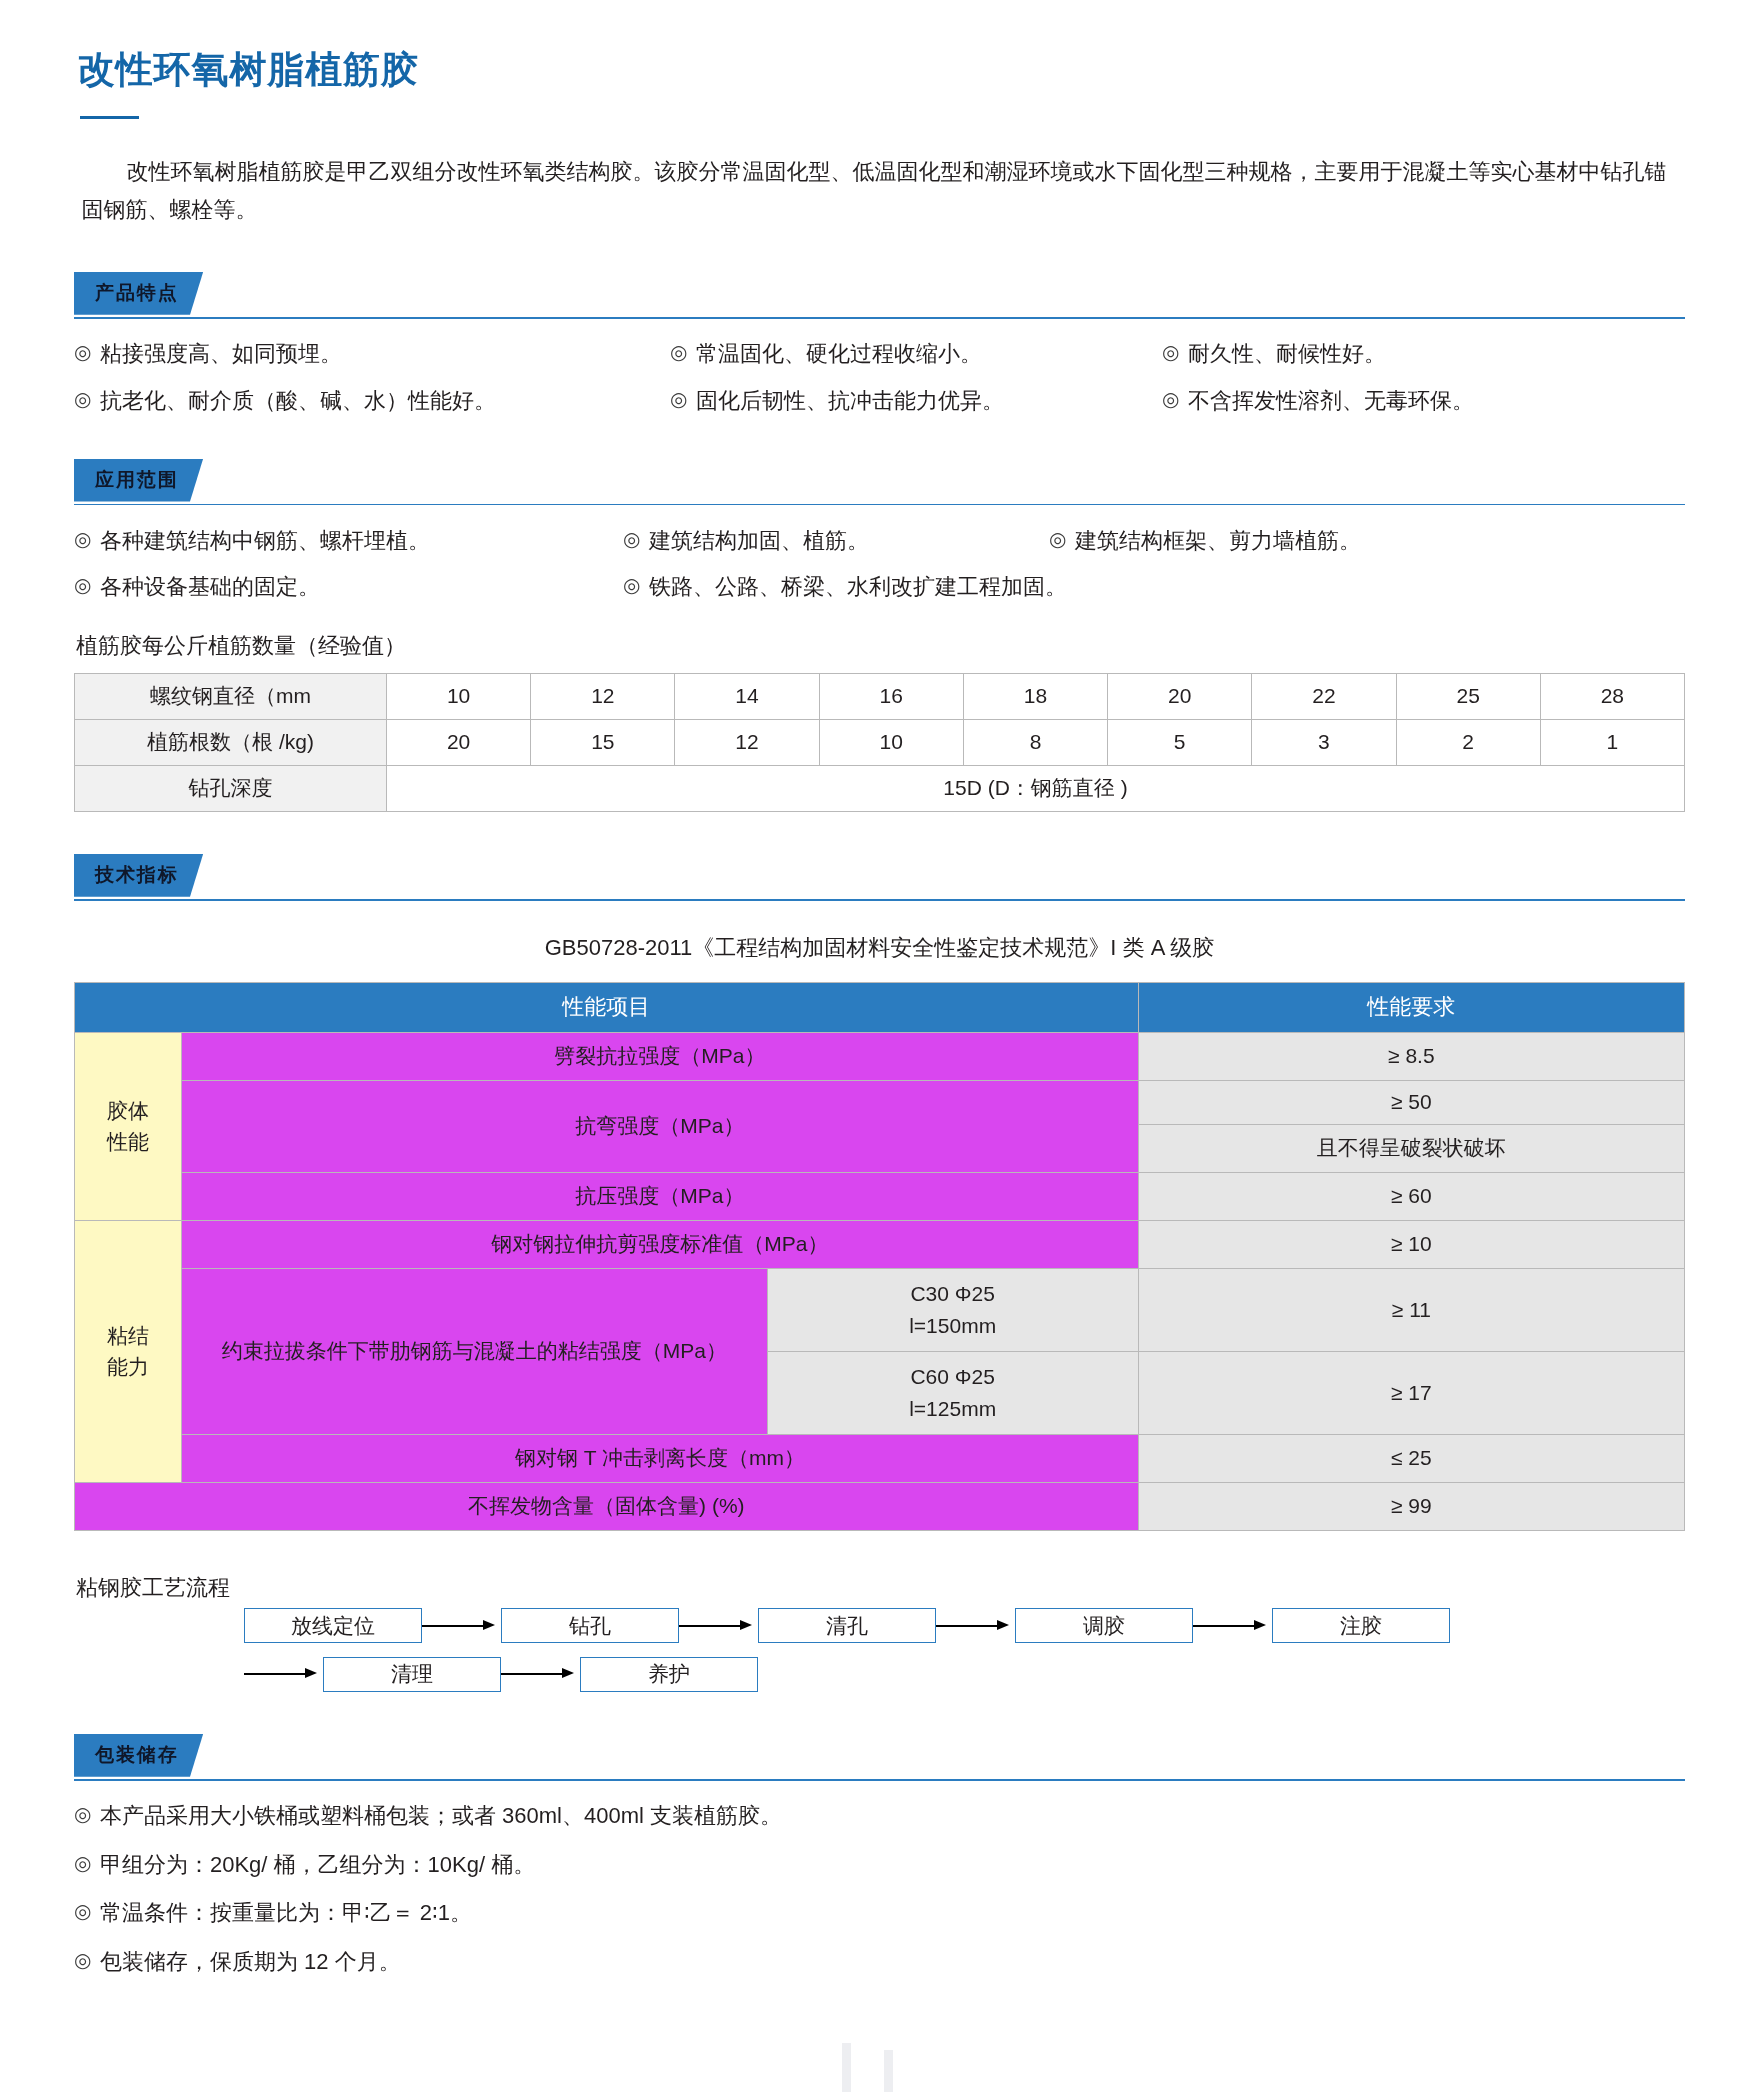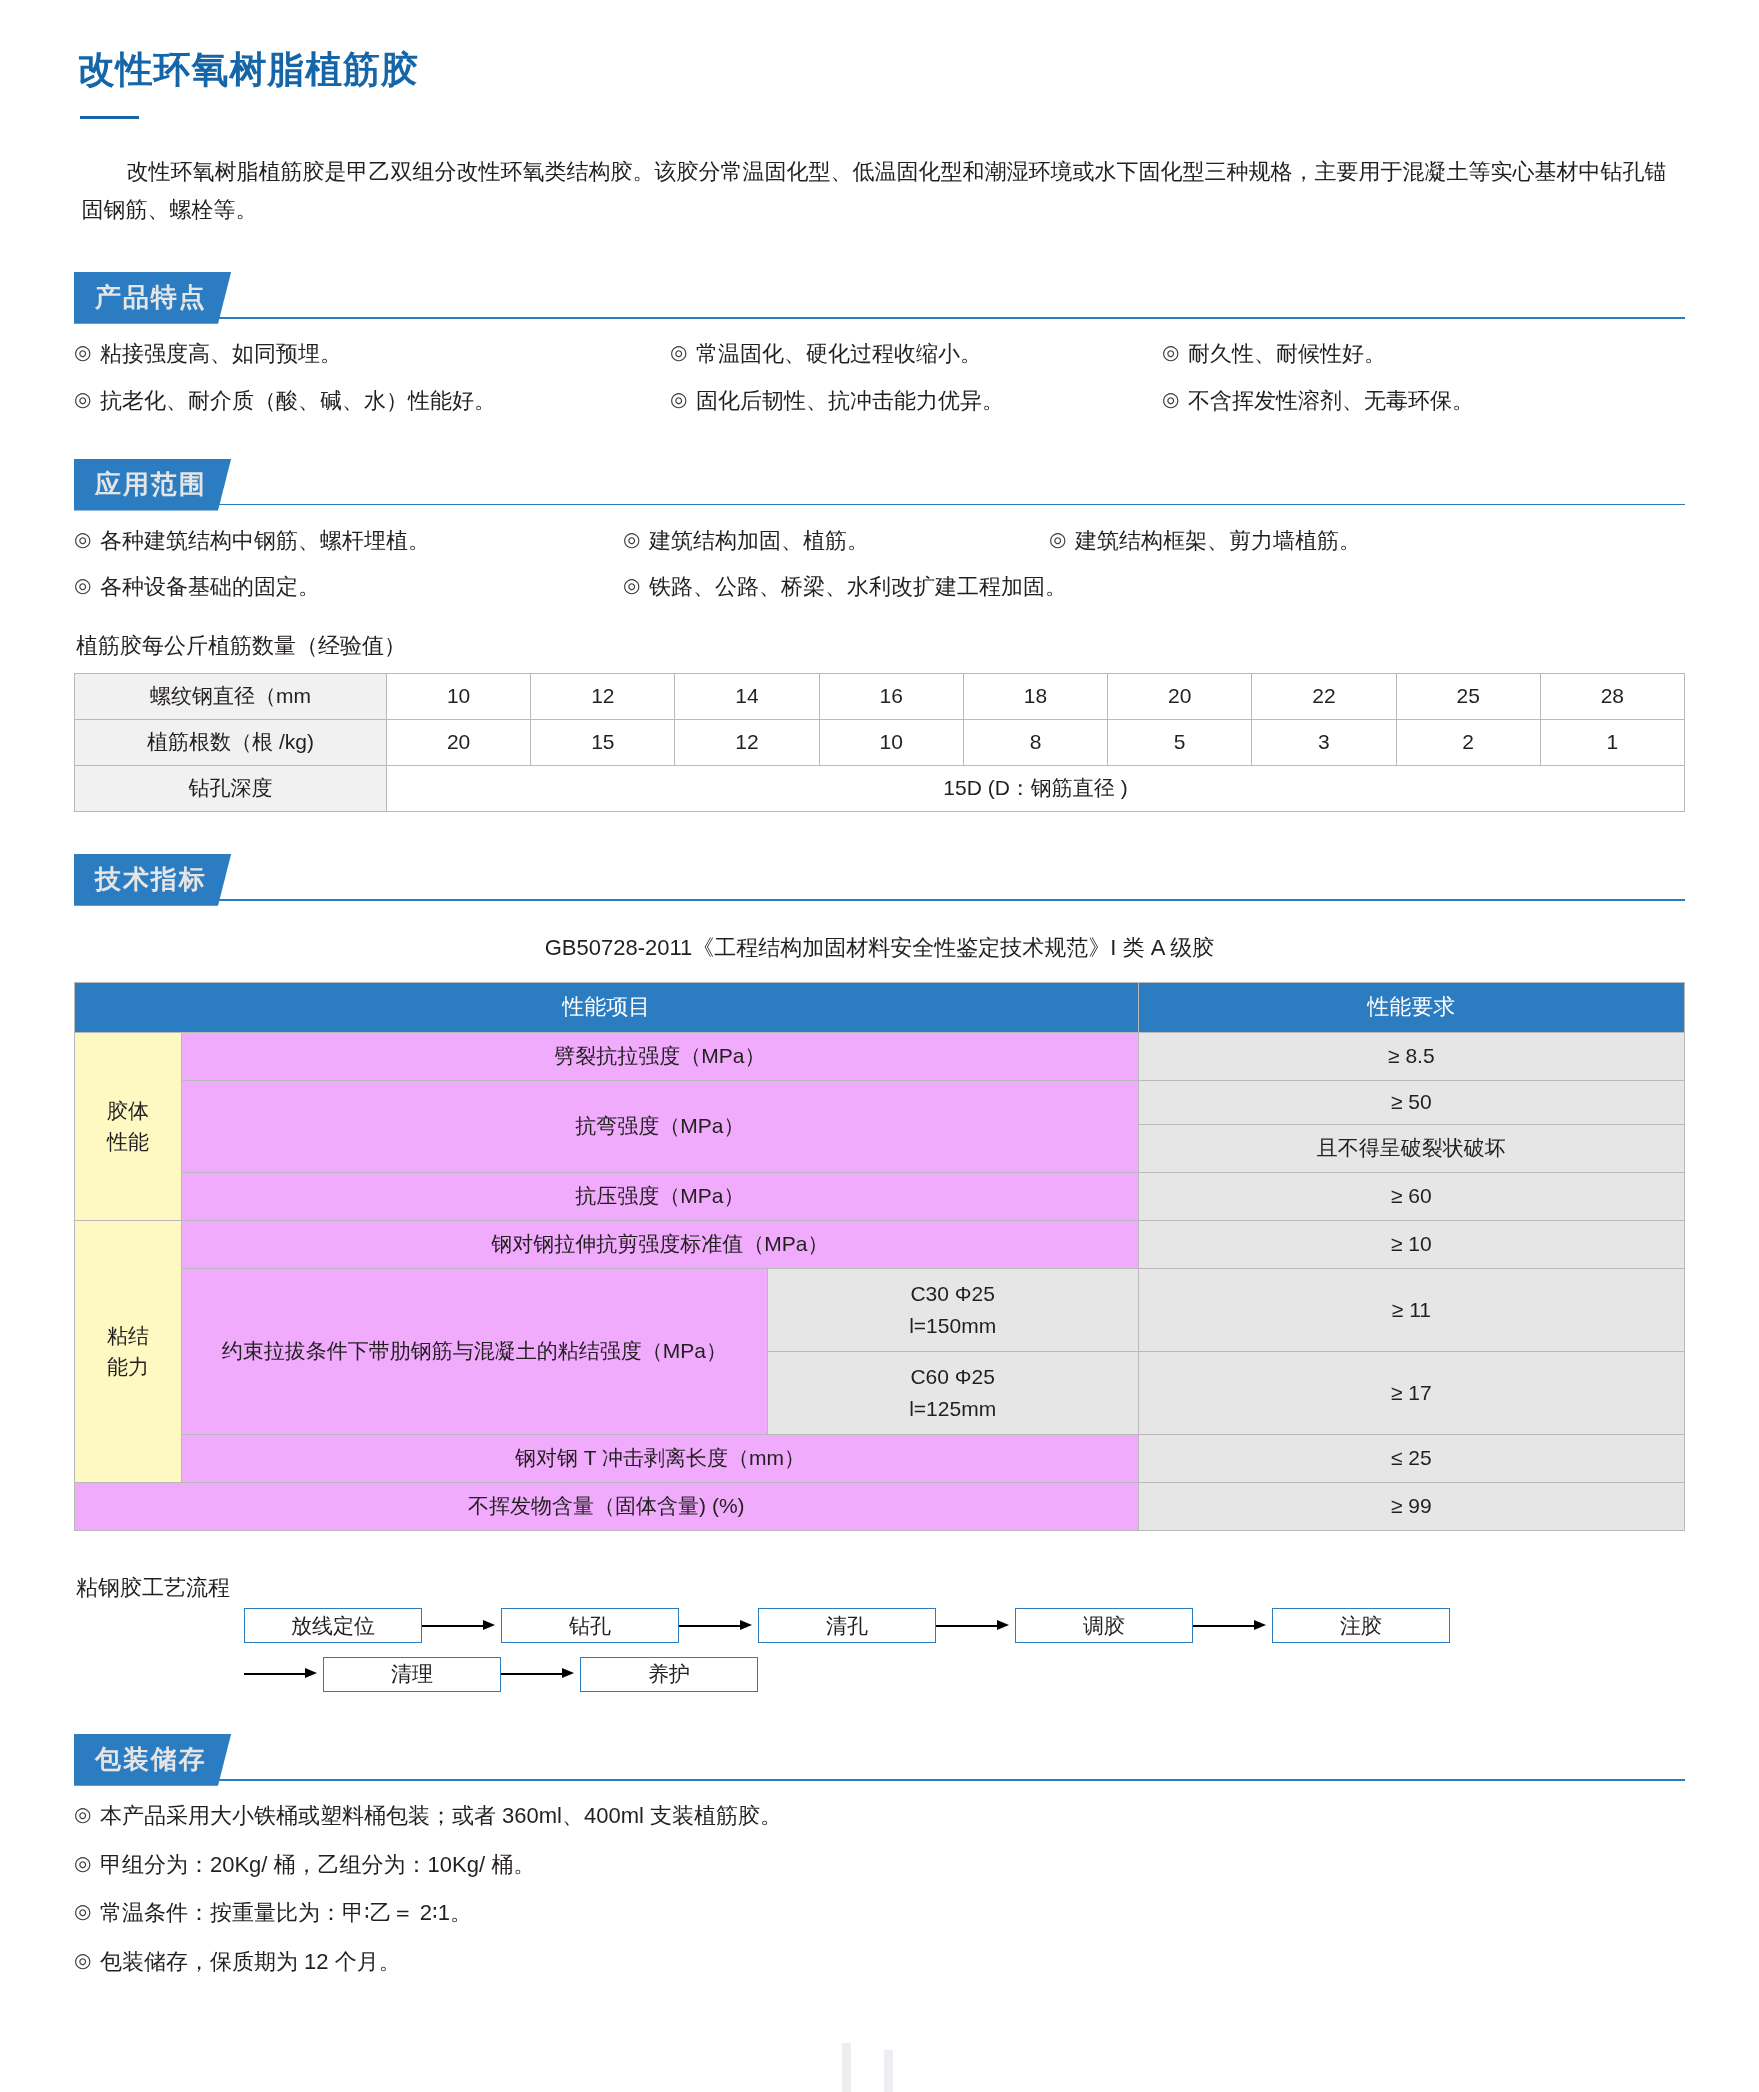--- a/index.html
+++ b/index.html
@@ -45,22 +45,22 @@
   .section {
     margin-top: 42px;
   }
   .sec-head {
     position: relative;
     height: 45px;
   }
   .sec-tag {
     display: inline-block;
     background: #2b7cc0;
-    color: #e5e5e5;
-    font-size: 26px;
+    color: #0f172a;
+    font-size: 19px;
     font-weight: bold;
     letter-spacing: 1.9px;
     padding: 8.5px 24.6px 8.5px 21px;
     position: relative;
     z-index: 2;
     clip-path: polygon(0 0, 100% 0, calc(100% - 13.2px) 100%, 0 100%);
     font-family: Liberation Mono, monospace;
   }
   .sec-underline {
     position: absolute;
@@ -130,21 +130,21 @@
     font-weight: normal;
     height: 44px;
     font-size: 22px;
   }
   .tech-table td.side {
     width: 104px;
     background: #fef9c3;
     line-height: 1.5;
   }
   .tech-table td.item {
-    background: #f0abfc;
+    background: #d946ef;
     text-align: center;
   }
   .tech-table td.sub {
     background: #e6e6e6;
     line-height: 1.5;
   }
   .tech-table td.req {
     width: 530px;
     background: #e6e6e6;
   }

